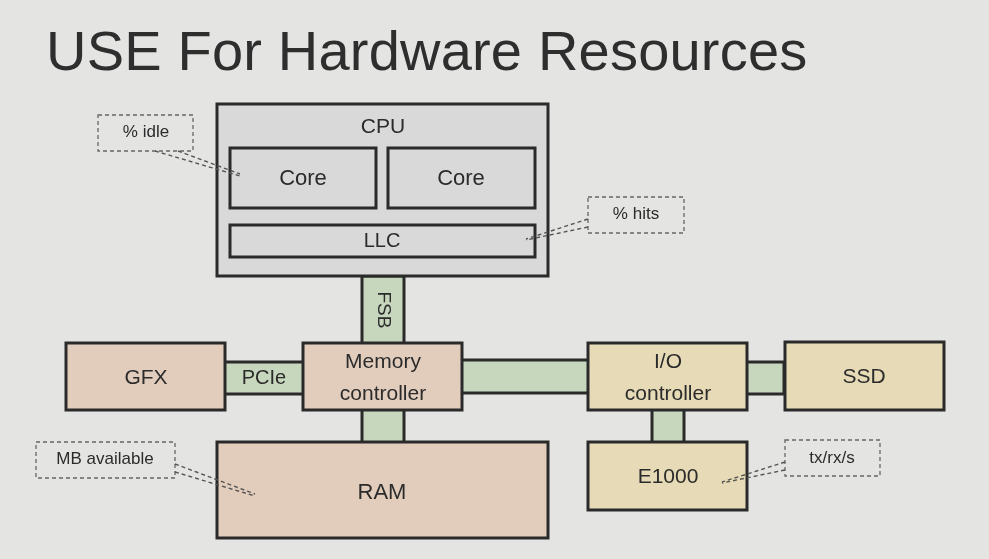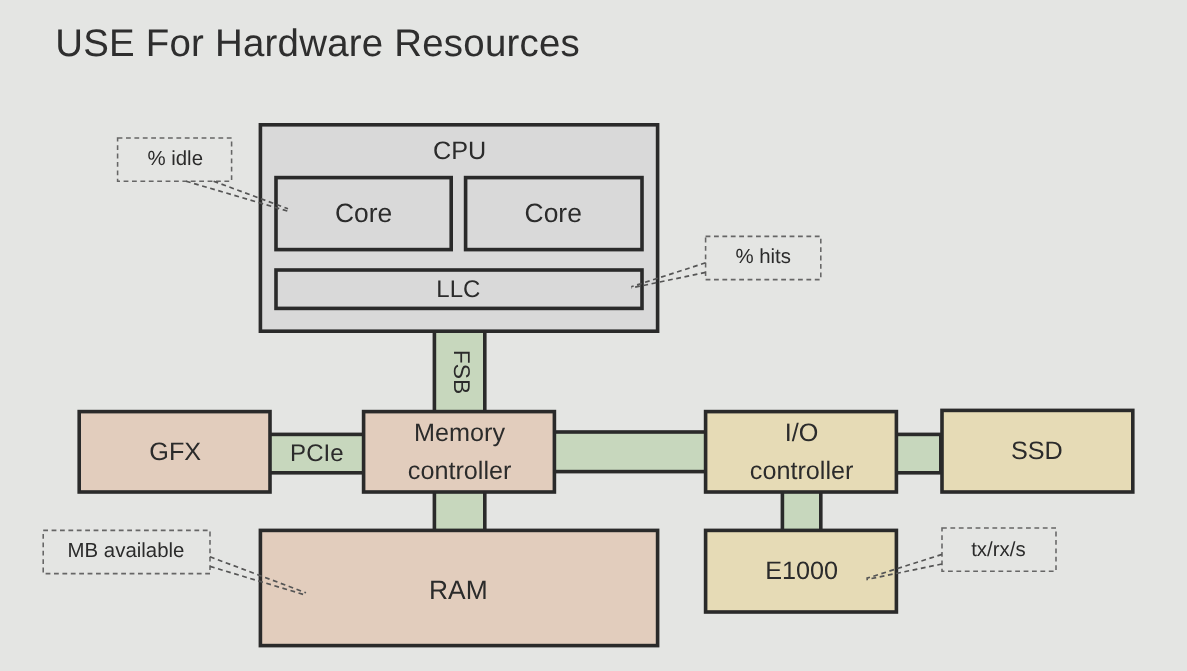--- a/index.html
+++ b/index.html
@@ -5,21 +5,21 @@
     html, body { margin: 0; padding: 0; }
     body {
       width: 989px; height: 559px; overflow: hidden;
       background: #e4e5e3;
       font-family: "Liberation Sans", "DejaVu Sans", sans-serif;
       position: relative;
       color: #2b2b2b;
     }
     .title {
       position: absolute; left: 46px; top: 18px;
-      font-size: 32px; font-weight: normal; color: #2e2e2e;
+      font-size: 56px; font-weight: normal; color: #2e2e2e;
       letter-spacing: 0.2px;
     }
     svg { position: absolute; left: 0; top: 0; }
     .box { stroke: #2a2a2a; stroke-width: 3; }
     .lbl { font-family: "Liberation Sans", "DejaVu Sans", sans-serif; fill: #2b2b2b; }
     .callout-box { fill: none; stroke: #666; stroke-width: 1.3; stroke-dasharray: 4 3; }
     .leader { stroke: #555; stroke-width: 1.4; stroke-dasharray: 4 3; fill: none; }
   </style>
 </head>
 <body>

